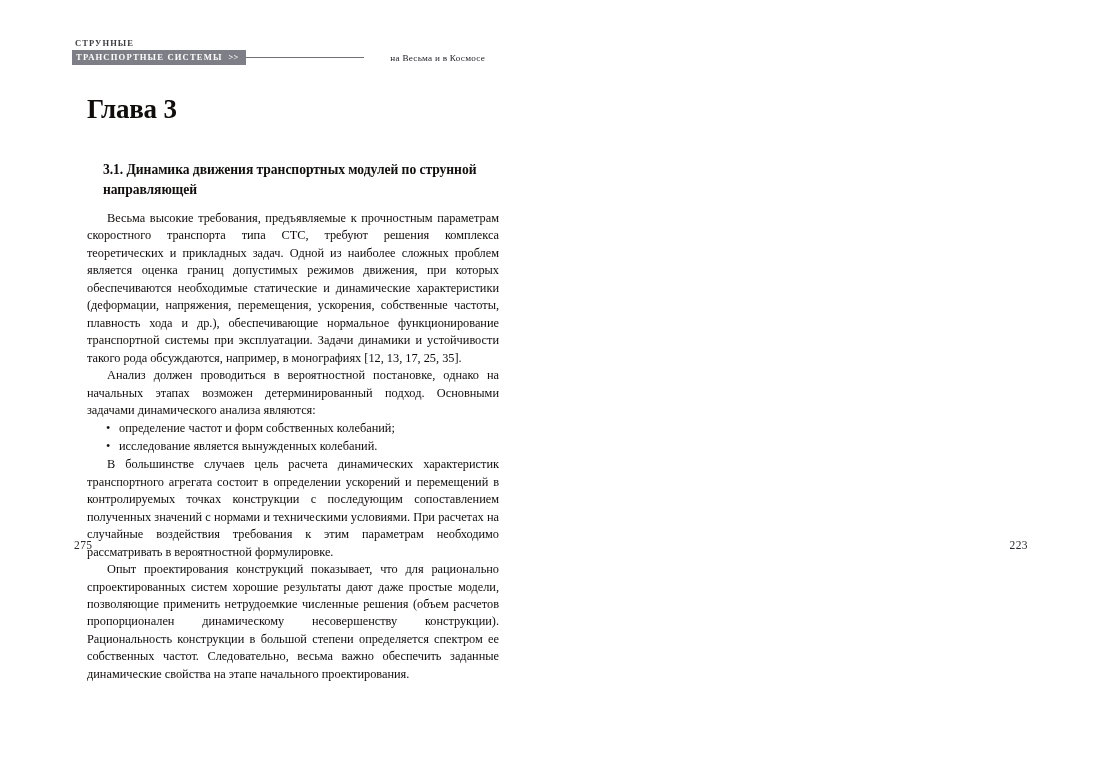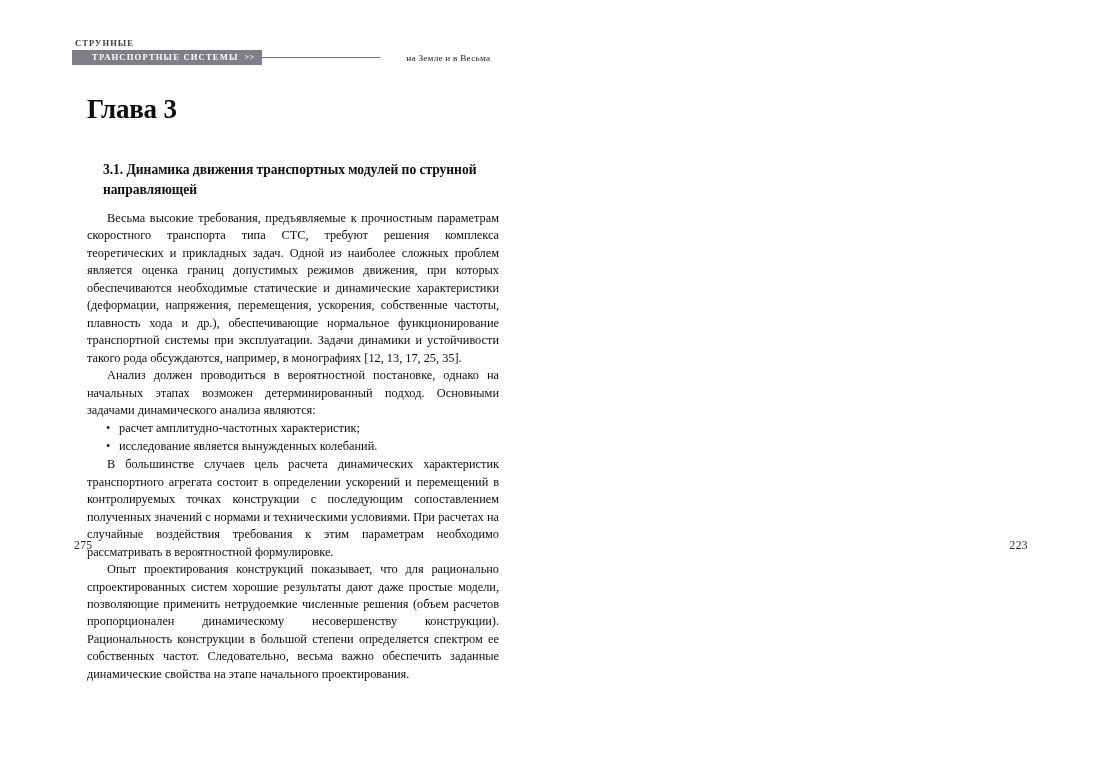--- a/index.html
+++ b/index.html
@@ -55,21 +55,21 @@
     align-items: center;
     margin-top: 1px;
     height: 15px;
   }
   .runhead-band {
     background: #7e7e86;
     color: #ffffff;
     font-size: 8.6px;
     font-weight: 700;
     letter-spacing: 1.15px;
-    padding: 2px 8px 2px 20px;
+    padding: 2px 8px 2px 4px;
     line-height: 11px;
     white-space: nowrap;
     display: flex;
     align-items: center;
     gap: 6px;
   }
   .runhead-band .chev { letter-spacing: 0px; font-size: 8.6px; }
   .runhead-rule {
     flex: 0 0 auto;
     width: 118px;
@@ -169,34 +169,34 @@
   <div class="page page-left">
 
     <div class="runhead">
       <div class="runhead-top">СТРУННЫЕ</div>
       <div class="runhead-row">
         <div class="runhead-band">
           <span>ТРАНСПОРТНЫЕ СИСТЕМЫ</span>
           <span class="chev">&gt;&gt;</span>
         </div>
         <div class="runhead-rule"></div>
-        <div class="runhead-sub">на Земле и в Весьма</div>
+        <div class="runhead-sub">на Весьма и в Космосе</div>
         <div class="runhead-arrow"></div>
       </div>
     </div>
 
     <div class="content">
       <h1 class="chapter-title">Глава 3</h1>
       <h3 class="section-title">3.1. Динамика движения транспортных модулей по струнной направляющей</h3>
 
       <p class="body">Весьма высокие требования, предъявляемые к прочностным параметрам скоростного транспорта типа СТС, требуют решения комплекса теоретических и прикладных задач. Одной из наиболее сложных проблем является оценка границ допустимых режимов движения, при которых обеспечиваются необходимые статические и динамические характеристики (деформации, напряжения, перемещения, ускорения, собственные частоты, плавность хода и др.), обеспечивающие нормальное функционирование транспортной системы при эксплуатации. Задачи динамики и устойчивости такого рода обсуждаются, например, в монографиях [12, 13, 17, 25, 35].</p>
       <p class="body">Анализ должен проводиться в вероятностной постановке, однако на начальных этапах возможен детерминированный подход. Основными задачами динамического анализа являются:</p>
 
       <ul class="bullets">
-        <li>расчет амплитудно-частотных характеристик;</li>
+        <li>определение частот и форм собственных колебаний;</li>
         <li>исследование является вынужденных колебаний.</li>
       </ul>
 
       <p class="body">В большинстве случаев цель расчета динамических характеристик транспортного агрегата состоит в определении ускорений и перемещений в контролируемых точках конструкции с последующим сопоставлением полученных значений с нормами и техническими условиями. При расчетах на случайные воздействия требования к этим параметрам необходимо рассматривать в вероятностной формулировке.</p>
       <p class="body">Опыт проектирования конструкций показывает, что для рационально спроектированных систем хорошие результаты дают даже простые модели, позволяющие применить нетрудоемкие численные решения (объем расчетов пропорционален динамическому несовершенству конструкции). Рациональность конструкции в большой степени определяется спектром ее собственных частот. Следовательно, весьма важно обеспечить заданные динамические свойства на этапе начального проектирования.</p>
     </div>
 
     <div class="pagenum">275</div>
   </div>
 

